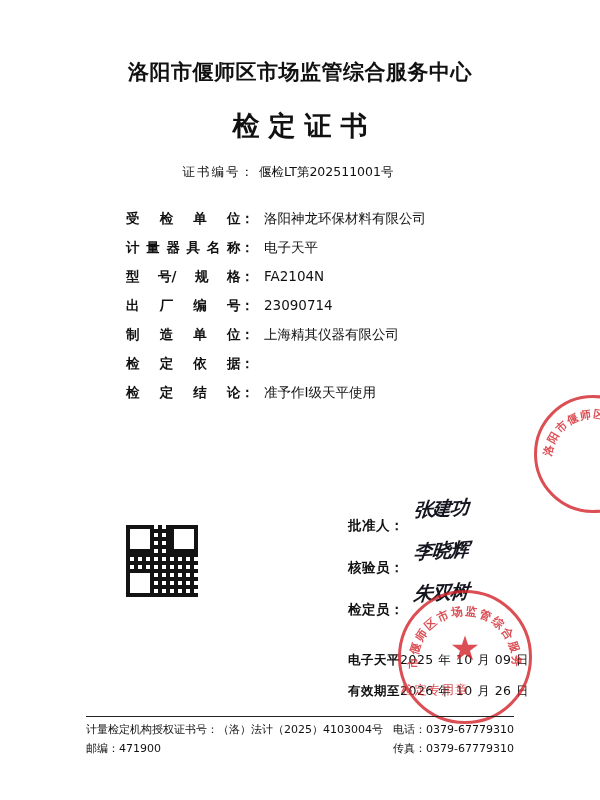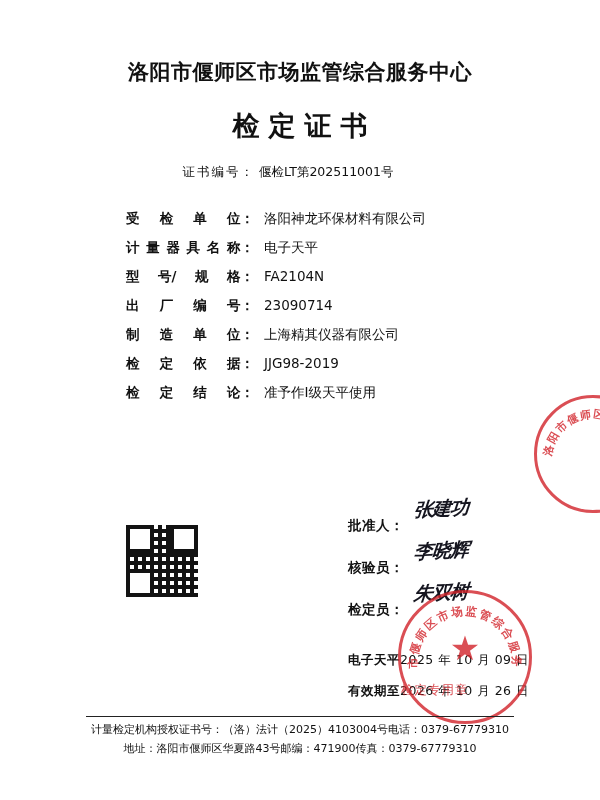--- a/index.html
+++ b/index.html
@@ -257,21 +257,21 @@
   .footer {
     position: absolute;
     left: 86px;
     top: 722px;
     width: 428px;
     font-size: 11px;
     color: #111;
   }
   .footer-row {
     display: flex;
-    justify-content: center;
+    justify-content: space-between;
     margin-bottom: 4px;
     white-space: nowrap;
   }
   .footer-left { }
   .footer-right { text-align: right; }
   .page-num {
     position: absolute;
     left: 0;
     top: 766px;
     width: 600px;
@@ -347,21 +347,20 @@
       <div class="field-value">上海精其仪器有限公司</div>
     </div>
 
     <div class="field-row">
       <div class="field-label">
         <span>检</span>
         <span>定</span>
         <span>依</span>
         <span>据：</span>
       </div>
-      <div class="field-value">JJG98-2019</div>
     </div>
 
     <div class="field-row">
       <div class="field-label">
         <span>检</span>
         <span>定</span>
         <span>结</span>
         <span>论：</span>
       </div>
       <div class="field-value">准予作I级天平使用</div>
@@ -438,21 +437,20 @@
   </div>
 
   <div class="footer-rule"></div>
 
   <div class="footer">
     <div class="footer-row">
       <span class="footer-left">计量检定机构授权证书号：（洛）法计（2025）4103004号</span>
       <span class="footer-right">电话：0379-67779310</span>
     </div>
     <div class="footer-row">
-      <span class="footer-left">地址：洛阳市偃师区华夏路43号</span>
       <span class="footer-right">邮编：471900</span>
       <span class="footer-right">传真：0379-67779310</span>
     </div>
   </div>
 
   <div class="page-num">第1页  共3页</div>
 
 </div>
 
 </body></html>

